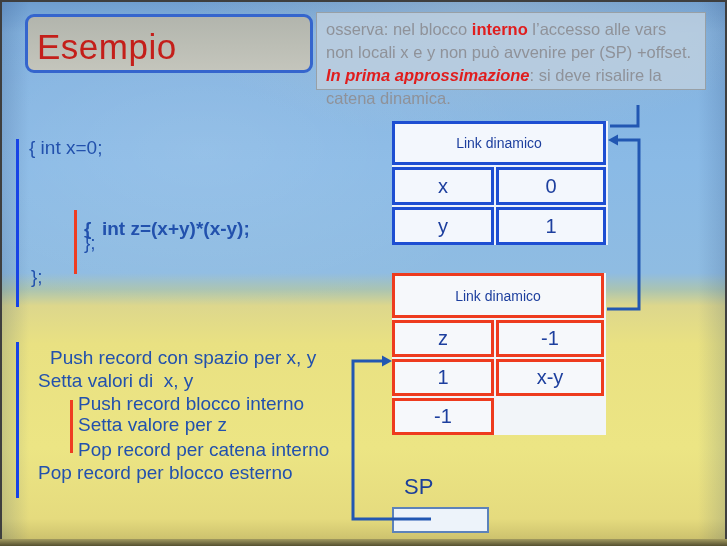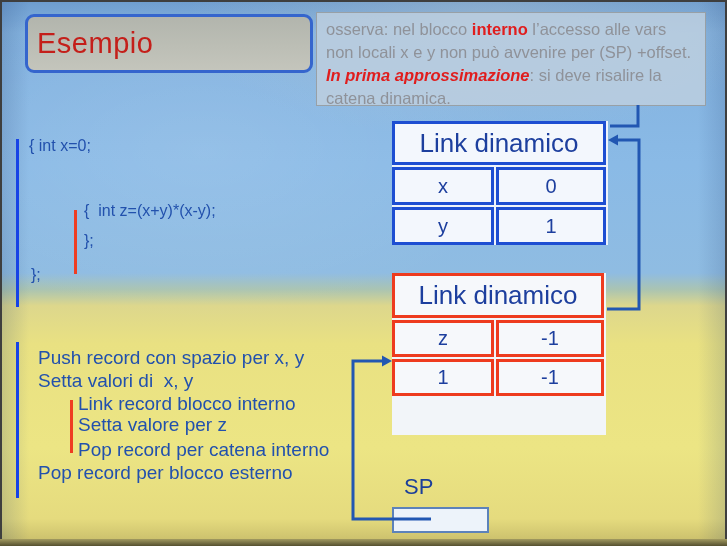--- a/index.html
+++ b/index.html
@@ -15,47 +15,47 @@
   }
   .abs { position:absolute; }
 
   
   .title-box {
     left:25px; top:14px; width:288px; height:59px;
     border:3px solid #3565cd; border-radius:9px;
     background:linear-gradient(180deg, #b2b5ad 0%, #bcbeb5 55%, #c4c5bc 100%);
   }
   .title-text {
-    left:37px; top:27px; font-size:29px; color:#c41f1a; letter-spacing:0.5px;
+    left:37px; top:27px; font-size:35px; color:#c41f1a; letter-spacing:0.5px;
   }
 
   
   .note-box {
-    left:316px; top:12px; width:390px; height:94px;
+    left:316px; top:12px; width:390px; height:78px;
     background:rgba(190,208,223,0.82);
     border:1px solid #98a0a6;
     padding:5px 9px 0 9px;
     font-size:16.5px; line-height:23px; color:#8f9299;
   }
   .note-red { color:#e01d1d; font-weight:bold; }
   .note-red-italic { color:#e01d1d; font-weight:bold; font-style:italic; }
 
   
-  .code-line { position:absolute; font-size:16px; color:#2251ad; white-space:pre; }
+  .code-line { position:absolute; font-size:19px; color:#2251ad; white-space:pre; }
   .bar { position:absolute; width:3px; }
   .bar-blue { background:#1743e6; }
   .bar-red  { background:#ef3d22; }
 
   
   .rec-table { position:absolute; display:grid; gap:2px; }
   .rec-table .cell {
     display:flex; align-items:center; justify-content:center;
     font-size:20px; color:#1d3f9e;
   }
-  .rec-table .head { grid-column:1 / -1; font-size:26px; }
+  .rec-table .head { grid-column:1 / -1; font-size:14px; }
   .t-outer { left:392px; top:121px; width:216px;
     grid-template-columns:102px 110px; grid-template-rows:44px 38px 38px;
     background:#eef3fa; }
   .t-outer .cell { border:3px solid #1d4ed2; background:#f3f7fd; }
   .t-inner { left:392px; top:273px; width:214px;
     grid-template-columns:102px 108px; grid-template-rows:45px 37px 37px 37px;
     background:#f2f5f9; }
   .t-inner .cell { border:3px solid #ee3b1e; background:#f6f8fb; }
 
   
@@ -80,46 +80,47 @@
   <div class="abs title-text">Esempio</div>
 
   <div class="abs note-box">
     <span>osserva: nel blocco </span><span class="note-red">interno</span><span> l’accesso alle vars non locali x e y non può avvenire per (SP) +offset. </span><span class="note-red-italic">In prima approssimazione</span><span>: si deve risalire la catena dinamica.</span>
   </div>
 
   <div class="bar bar-blue" style="left:16px; top:139px; height:168px;"></div>
   <div class="bar bar-red" style="left:74px; top:210px; height:64px;"></div>
 
   <div class="code-line" style="left:29px; top:137px;">{ int x=0;</div>
-  <div class="code-line" style="left:84px; top:202px;">{  int z=(x+y)*(x-y);</div>
+  <div class="code-line" style="left:84px; top:218px;font-weight:bold;">{  int z=(x+y)*(x-y);</div>
   <div class="code-line" style="left:84px; top:232px;">};</div>
   <div class="code-line" style="left:31px; top:266px;">};</div>
 
   <div class="rec-table t-outer">
     <div class="cell head">Link dinamico</div>
     <div class="cell">x</div>
     <div class="cell">0</div>
     <div class="cell">y</div>
     <div class="cell">1</div>
   </div>
 
   <div class="rec-table t-inner">
     <div class="cell head">Link dinamico</div>
     <div class="cell">z</div>
     <div class="cell">-1</div>
     <div class="cell">1</div>
+    <div class="cell">x-y</div>
     <div class="cell">-1</div>
   </div>
 
   <div class="bar bar-blue" style="left:16px; top:342px; height:156px;"></div>
   <div class="bar bar-red" style="left:70px; top:400px; height:53px;"></div>
 
-  <div class="step-line" style="left:38px; top:347px;">Push record con spazio per x, y</div>
+  <div class="step-line" style="left:50px; top:347px;">Push record con spazio per x, y</div>
   <div class="step-line" style="left:38px; top:370px;">Setta valori di  x, y</div>
-  <div class="step-line" style="left:78px; top:393px;">Link record blocco interno</div>
+  <div class="step-line" style="left:78px; top:393px;">Push record blocco interno</div>
   <div class="step-line" style="left:78px; top:414px;">Setta valore per z</div>
   <div class="step-line" style="left:78px; top:439px;">Pop record per catena interno</div>
   <div class="step-line" style="left:38px; top:462px;text-align:center;">Pop record per blocco esterno</div>
 
   <div class="abs sp-label">SP</div>
   <div class="abs sp-box"></div>
 
   <svg class="connectors" width="727" height="546" viewBox="0 0 727 546">
 
     <path d="M638 105 V126 H610" fill="none" stroke="#2257b2" stroke-width="3"></path>

